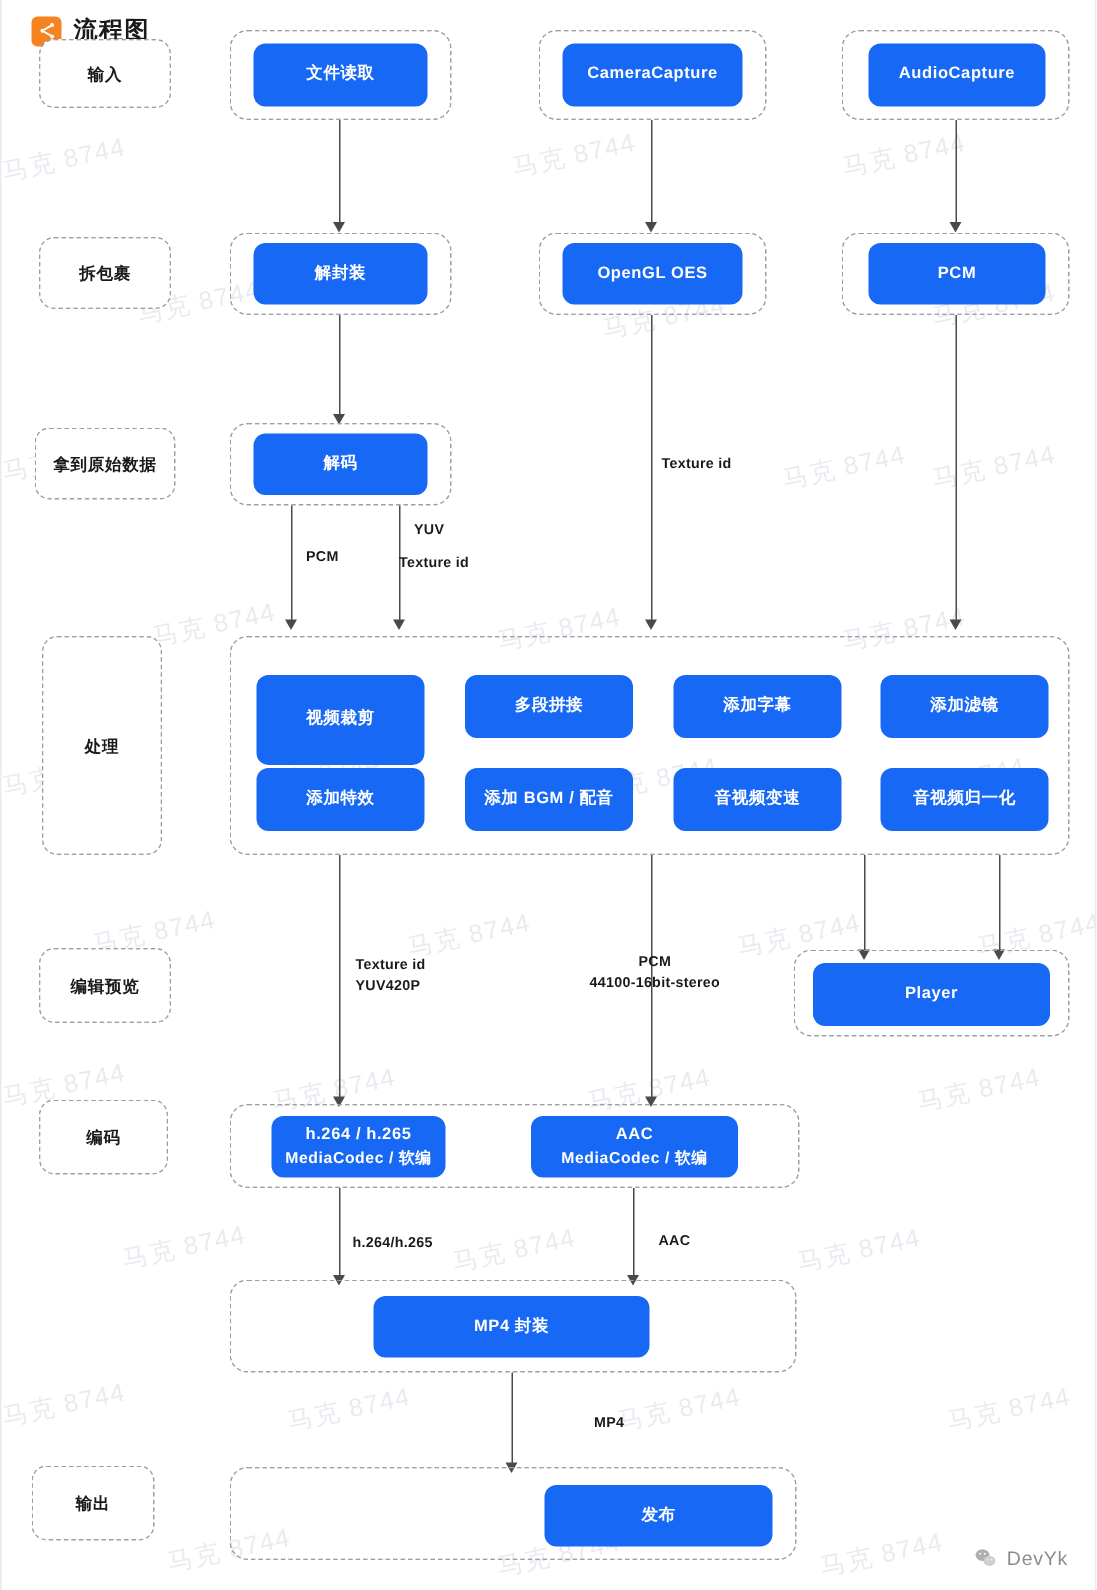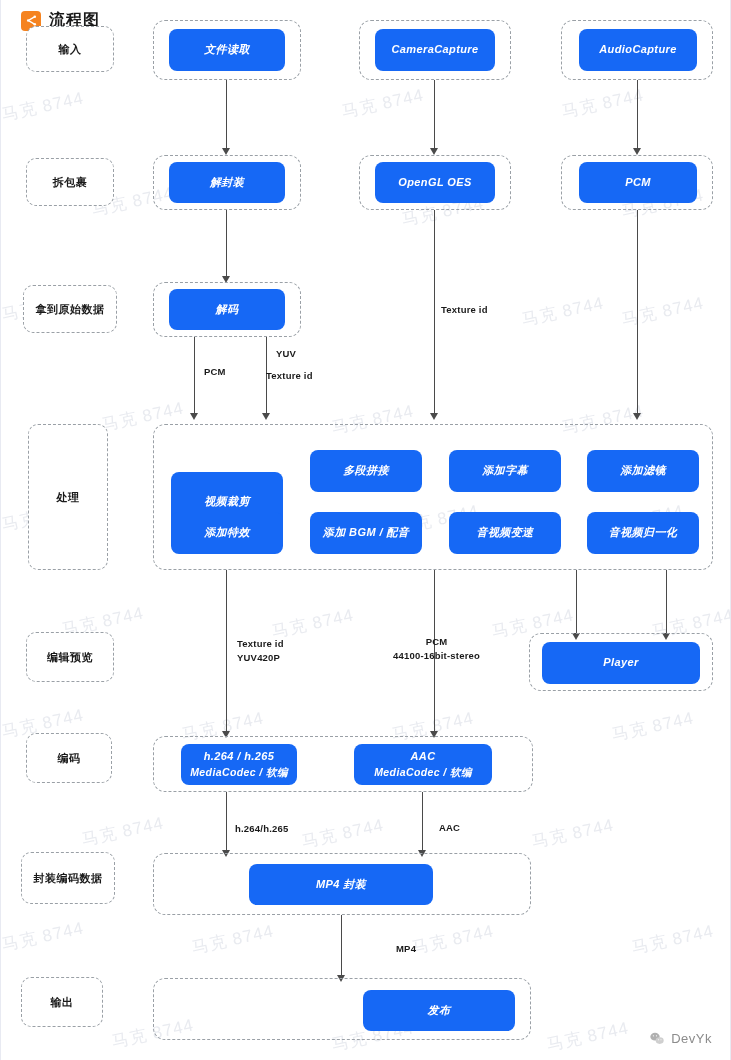--- a/index.html
+++ b/index.html
@@ -70,21 +70,20 @@
     position: absolute;
     background: #1668F5;
     border-radius: 8px;
     color: #ffffff;
     display: flex; flex-direction: column;
     align-items: center; justify-content: center;
     font-size: 11px; font-weight: 600;
     letter-spacing: 0.4px;
     text-align: center;
     line-height: 1.45;
-    font-style: italic;
   }
   .node .l2 { font-size: 10.5px; font-weight: 600; }
 
   
   .line {
     position: absolute;
     width: 1.4px;
     background: #4a4a4a;
   }
   .arrow {
@@ -163,21 +162,20 @@
     </span>
     <span id="title-text">流程图</span>
   </div>
 
   <div class="stage" style="left:25px; top:26px; width:88px; height:46px;">输入</div>
   <div class="stage" style="left:25px; top:158px; width:88px; height:48px;">拆包裹</div>
   <div class="stage" style="left:22px; top:285px; width:94px; height:48px;">拿到原始数据</div>
   <div class="stage" style="left:27px; top:424px; width:80px; height:146px;">处理</div>
   <div class="stage" style="left:25px; top:632px; width:88px; height:50px;">编辑预览</div>
   <div class="stage" style="left:25px; top:733px; width:86px; height:50px;">编码</div>
-  <div class="stage" style="left:20px; top:852px; width:94px; height:52px;">封装编码数据</div>
   <div class="stage" style="left:20px; top:977px; width:82px; height:50px;">输出</div>
 
   <div class="group" style="left:152px; top:20px; width:148px; height:60px;"></div>
   <div class="node" style="left:168px; top:29px; width:116px; height:42px;">文件读取</div>
 
   <div class="group" style="left:358px; top:20px; width:152px; height:60px;"></div>
   <div class="node" style="left:374px; top:29px; width:120px; height:42px;">CameraCapture</div>
 
   <div class="group" style="left:560px; top:20px; width:152px; height:60px;"></div>
   <div class="node" style="left:578px; top:29px; width:118px; height:42px;">AudioCapture</div>
@@ -217,21 +215,21 @@
   <div class="arrow" style="left:189px; top:413px;"></div>
   <div class="elabel" style="left:203px; top:365px;">PCM</div>
 
   <div class="line" style="left:265px; top:337px; height:78px;"></div>
   <div class="arrow" style="left:261px; top:413px;"></div>
   <div class="elabel" style="left:275px; top:347px;">YUV</div>
   <div class="elabel" style="left:265px; top:369px;">Texture id</div>
 
   <div class="group" style="left:152px; top:424px; width:560px; height:146px;"></div>
 
-  <div class="node" style="left:170px; top:472px; width:112px; height:60px;">视频裁剪</div>
+  <div class="node" style="left:170px; top:450px; width:112px; height:60px;">视频裁剪</div>
   <div class="node" style="left:309px; top:450px; width:112px; height:42px;">多段拼接</div>
   <div class="node" style="left:448px; top:450px; width:112px; height:42px;">添加字幕</div>
   <div class="node" style="left:586px; top:450px; width:112px; height:42px;">添加滤镜</div>
 
   <div class="node" style="left:170px; top:512px; width:112px; height:42px;">添加特效</div>
   <div class="node" style="left:309px; top:512px; width:112px; height:42px;">添加 BGM / 配音</div>
   <div class="node" style="left:448px; top:512px; width:112px; height:42px;">音视频变速</div>
   <div class="node" style="left:586px; top:512px; width:112px; height:42px;">音视频归一化</div>
 
   <div class="line" style="left:225px; top:570px; height:163px;"></div>

